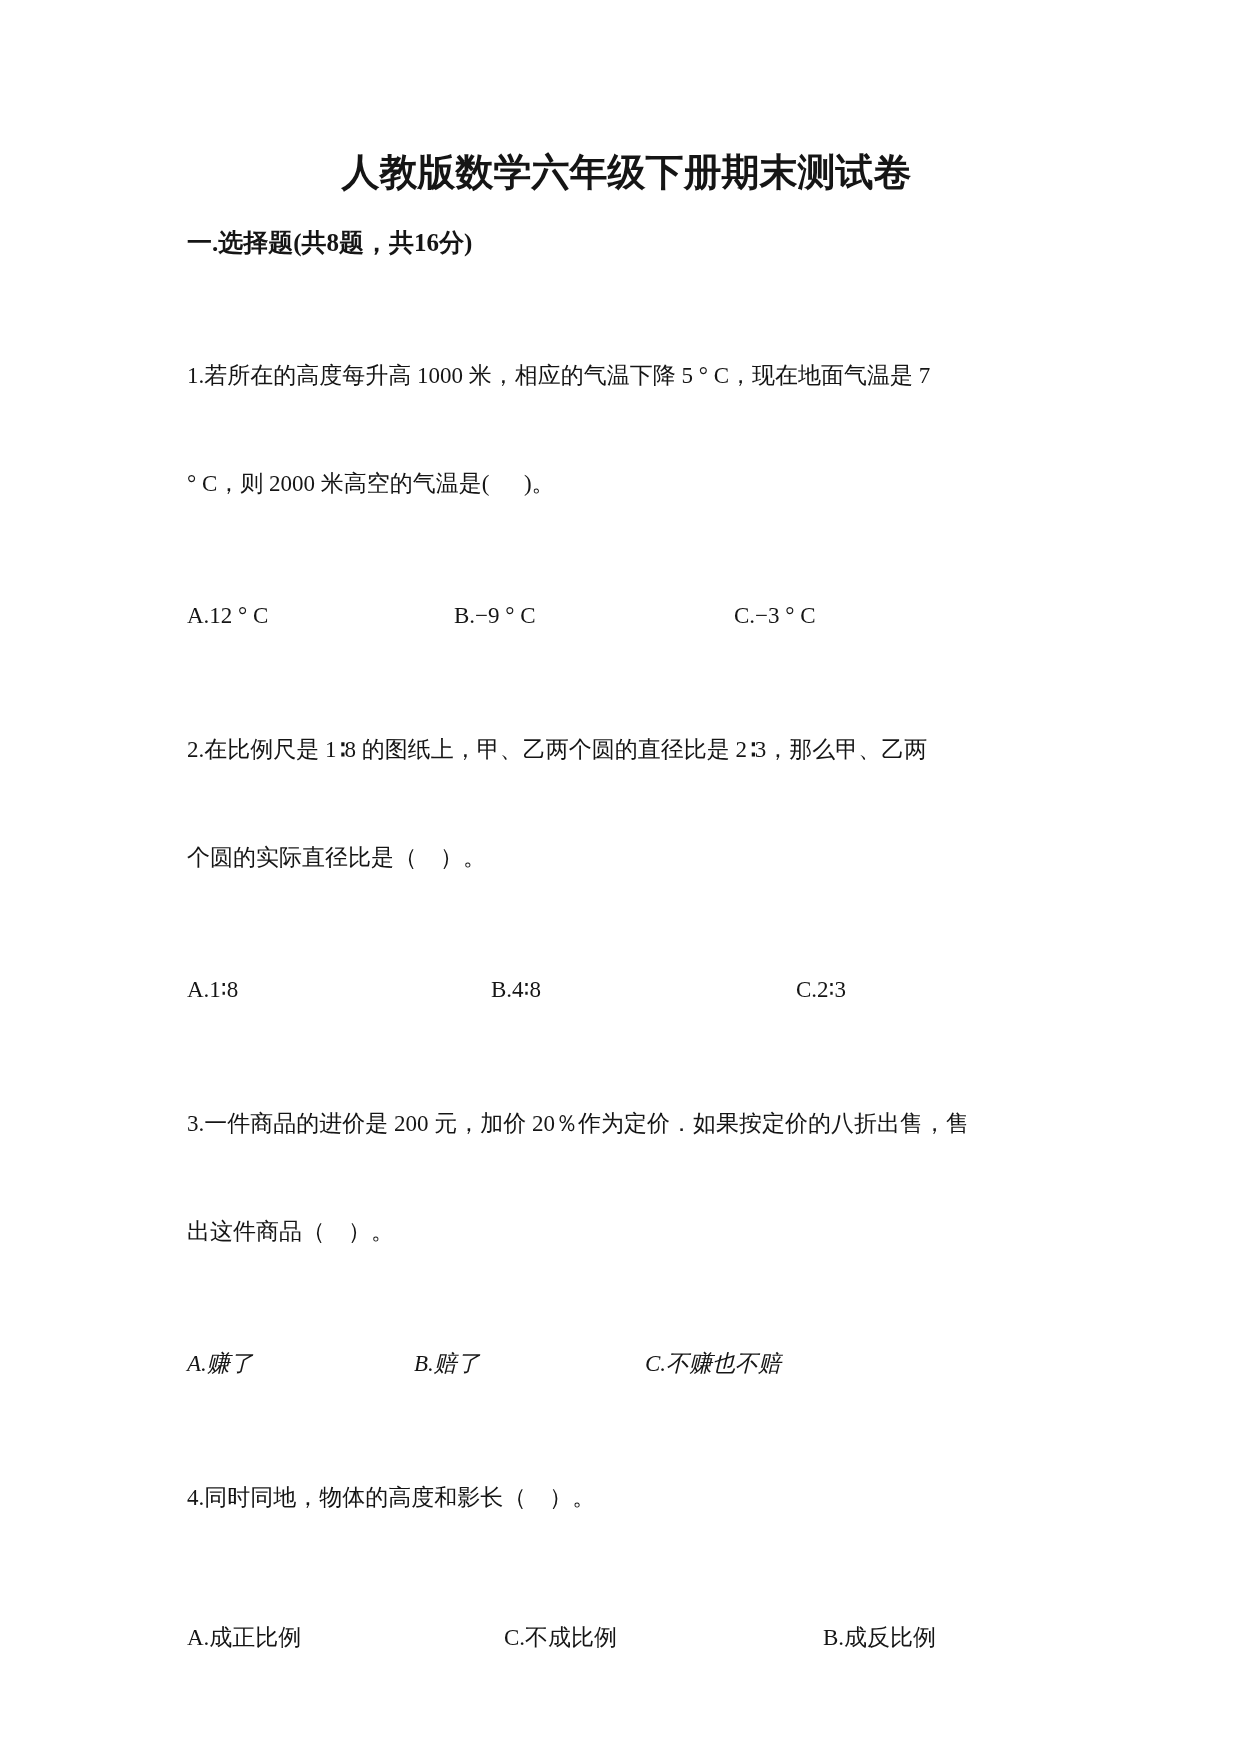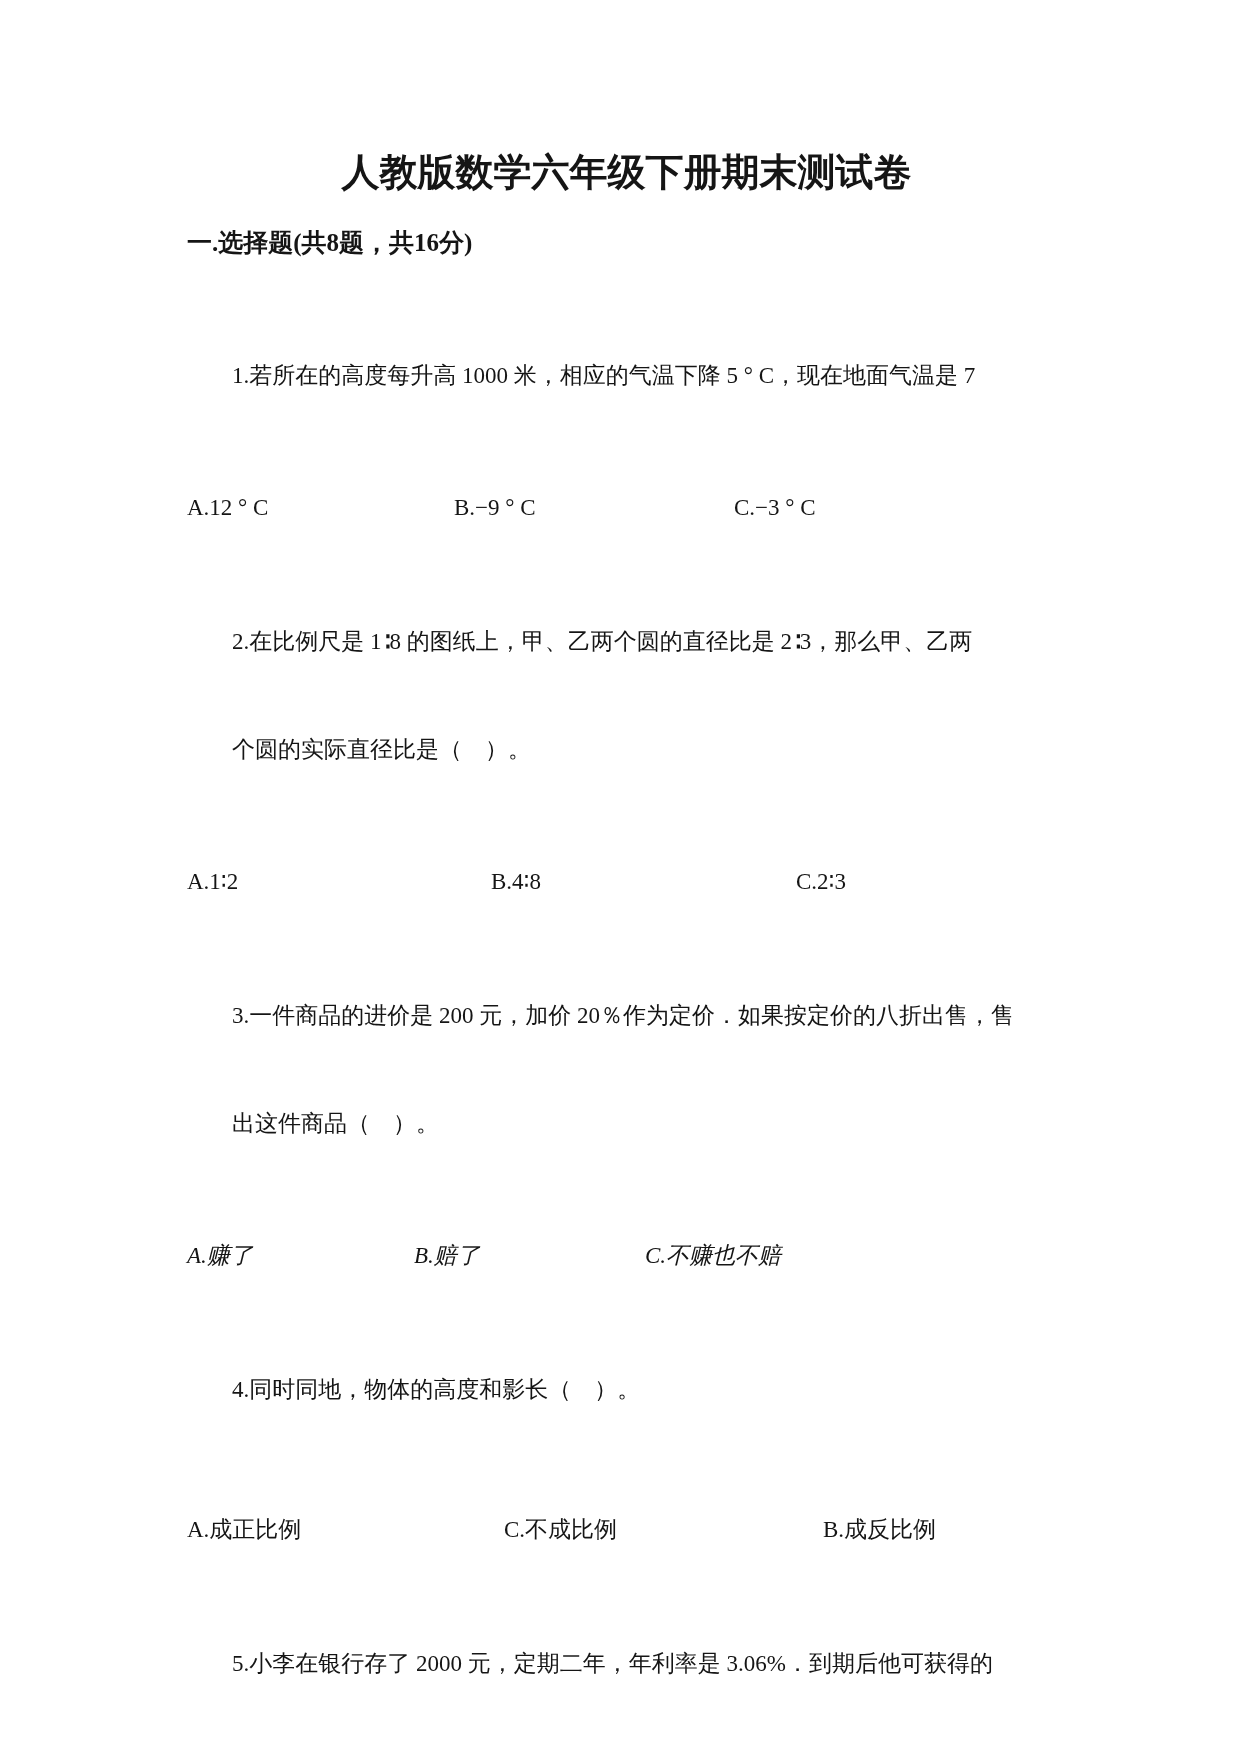--- a/index.html
+++ b/index.html
@@ -35,21 +35,20 @@
     font-size: 25px;
     line-height: 34px;
     font-weight: 700;
     white-space: pre;
   }
   .question {
     margin-top: 26px;
     font-size: 23px;
     line-height: 36px;
     white-space: pre;
-    margin-left: 45px;
   }
   .qline { white-space: pre; }
   .opts {
     margin-top: 24px;
     font-size: 23px;
     line-height: 36px;
     display: grid;
     white-space: pre;
   }
   .opt { white-space: pre; }
@@ -63,33 +62,34 @@
 
 <div class="page">
   <div class="content">
 
     <div class="doc-title">人教版数学六年级下册期末测试卷</div>
 
     <div class="sec-heading">一.选择题(共8题，共16分)</div>
 
     <div class="question">
       <div class="qline">1.若所在的高度每升高 1000 米，相应的气温下降 5 ° C，现在地面气温是 7</div>
+      <div class="qline">° C，则 2000 米高空的气温是(      )。</div>
     </div>
     <div class="opts opts-1">
       <span class="opt">A.12 ° C</span>
       <span class="opt">B.−9 ° C</span>
       <span class="opt">C.−3 ° C</span>
     </div>
 
     <div class="question">
       <div class="qline">2.在比例尺是 1∶8 的图纸上，甲、乙两个圆的直径比是 2∶3，那么甲、乙两</div>
       <div class="qline">个圆的实际直径比是（    ）。</div>
     </div>
     <div class="opts opts-2">
-      <span class="opt">A.1∶2</span>
+      <span class="opt">A.1∶8</span>
       <span class="opt">B.4∶8</span>
       <span class="opt">C.2∶3</span>
     </div>
 
     <div class="question">
       <div class="qline">3.一件商品的进价是 200 元，加价 20％作为定价．如果按定价的八折出售，售</div>
       <div class="qline">出这件商品（    ）。</div>
     </div>
     <div class="opts opts-3">
       <span class="opt">A.赚了</span>

